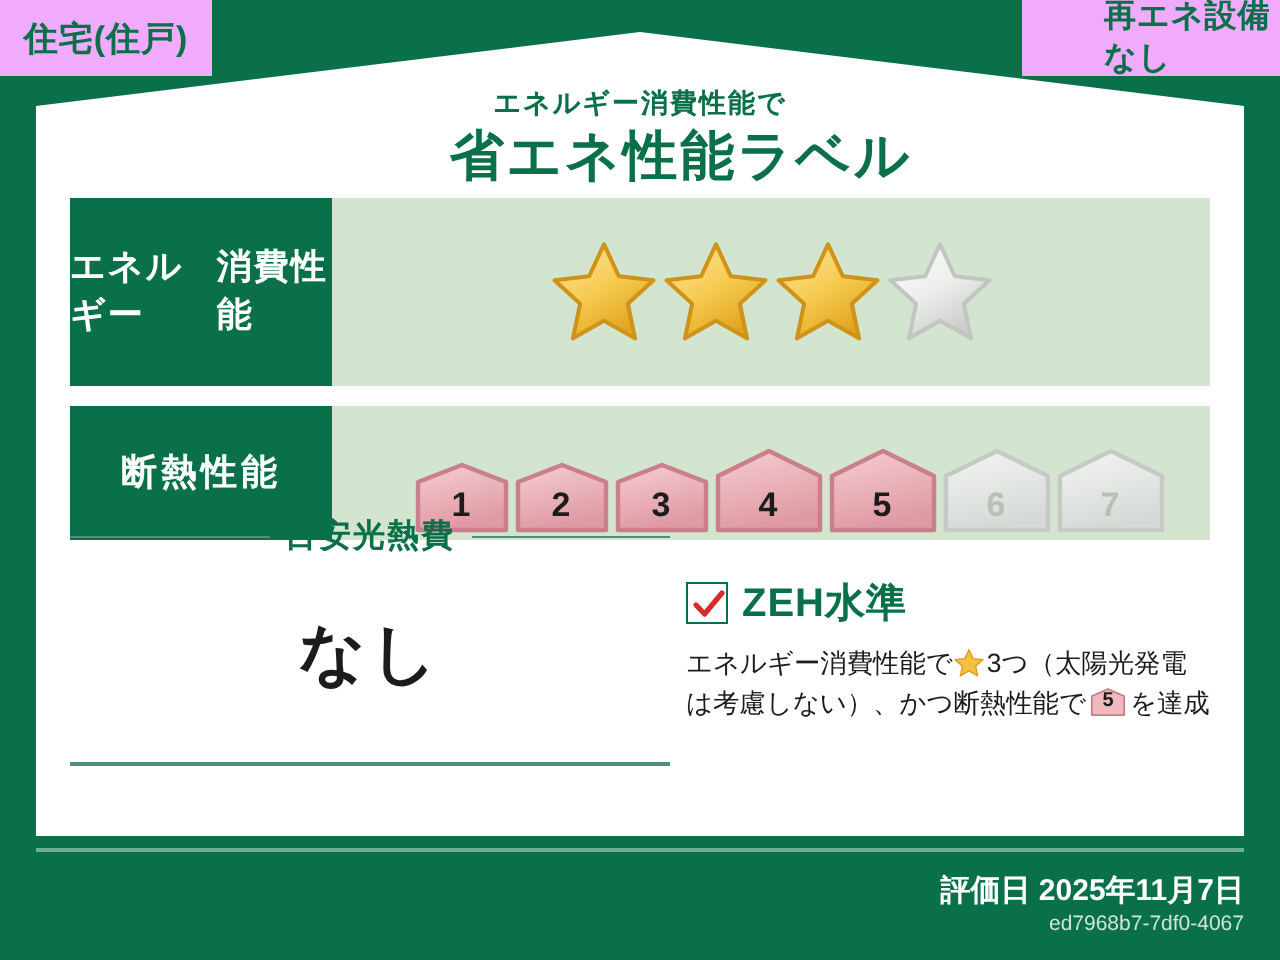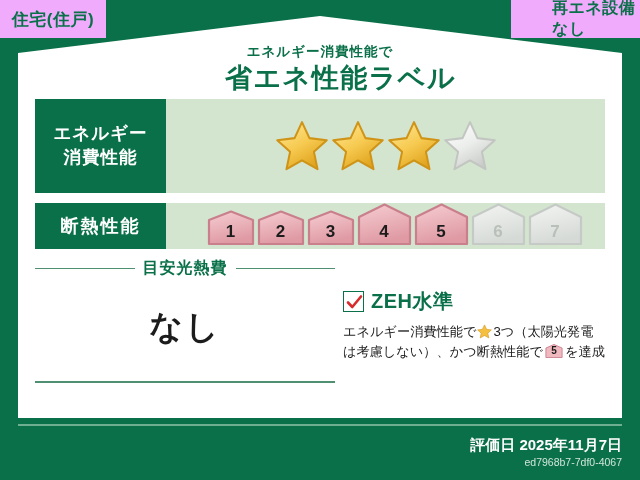--- a/index.html
+++ b/index.html
@@ -56,31 +56,31 @@
 
   
   .perf-row {
     position: absolute;
     left: 35px;
     width: 570px;
     display: flex;
     background: #d3e5cf;
   }
   #row-energy     { top: 99px;  height: 94px; }
-  #row-insulation { top: 203px; height: 46px; gap: 18px; }
+  #row-insulation { top: 203px; height: 67px; gap: 18px; }
 
   .perf-label {
     width: 131px;
     flex: 0 0 131px;
     background: #0a7049;
     color: #ffffff;
     font-weight: bold;
     font-size: 17.5px;
     display: flex;
-    flex-direction: column;
+    flex-direction: row;
     align-items: center;
     justify-content: center;
     line-height: 1.35;
     letter-spacing: 1px;
   }
   #row-insulation .perf-label { font-size: 18px; letter-spacing: 2px; }
   .perf-value {
     flex: 1;
     display: flex;
     align-items: center;

